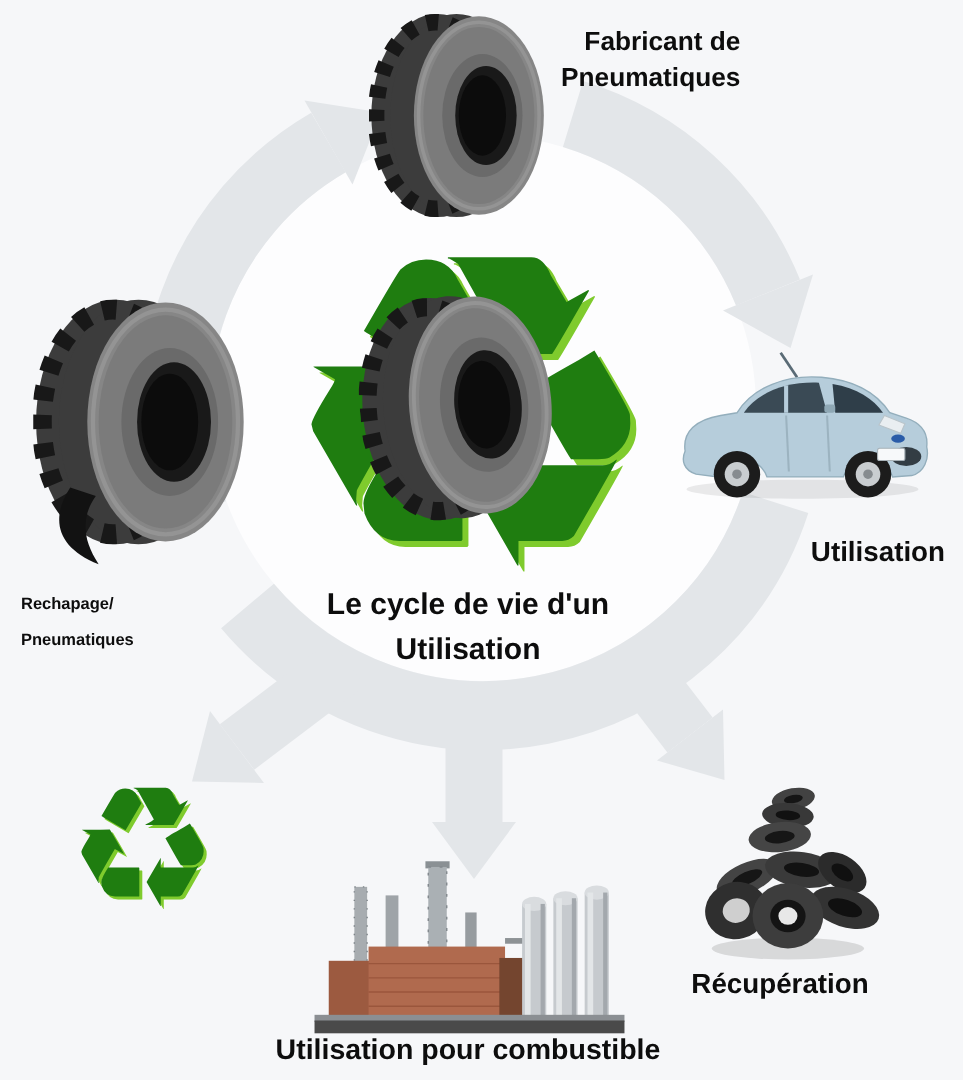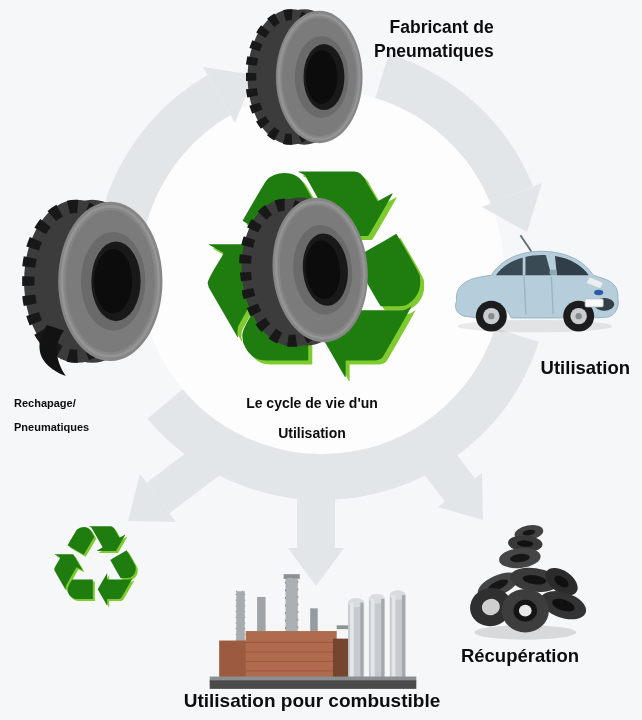--- a/index.html
+++ b/index.html
@@ -12,21 +12,21 @@
   svg{display:block;}
   .bg-svg{position:absolute;left:0;top:0;z-index:0;}
   .art{position:absolute;z-index:3;}
   .lbl{
     position:absolute;z-index:6;
     font-weight:700;color:#0d0d0d;
     white-space:nowrap;
   }
   .lbl span{display:block;}
   .lbl-manufacturer{left:374px;top:15px;font-size:17.5px;line-height:24px;text-align:right;}
-  .lbl-title{left:142px;top:388px;width:340px;font-size:14px;line-height:30px;text-align:center;}
+  .lbl-title{left:142px;top:388px;width:340px;font-size:20px;line-height:30px;text-align:center;}
   .lbl-retreading{left:14px;top:391px;font-size:11px;line-height:24px;text-align:left;}
   .lbl-usage{left:512px;top:357px;width:118px;font-size:18.5px;text-align:right;}
   .lbl-recycling{left:8px;top:615px;width:180px;font-size:18px;line-height:23px;text-align:center;}
   .lbl-fuel{left:132px;top:690px;width:360px;font-size:19px;text-align:center;}
   .lbl-recovery{left:440px;top:645px;width:160px;font-size:18.5px;text-align:center;}
 
   .recycle-box{position:absolute;display:flex;align-items:center;justify-content:center;}
   .recycle-box .glyph{
     position:absolute;left:0;top:0;width:100%;height:100%;
     display:flex;align-items:center;justify-content:center;

